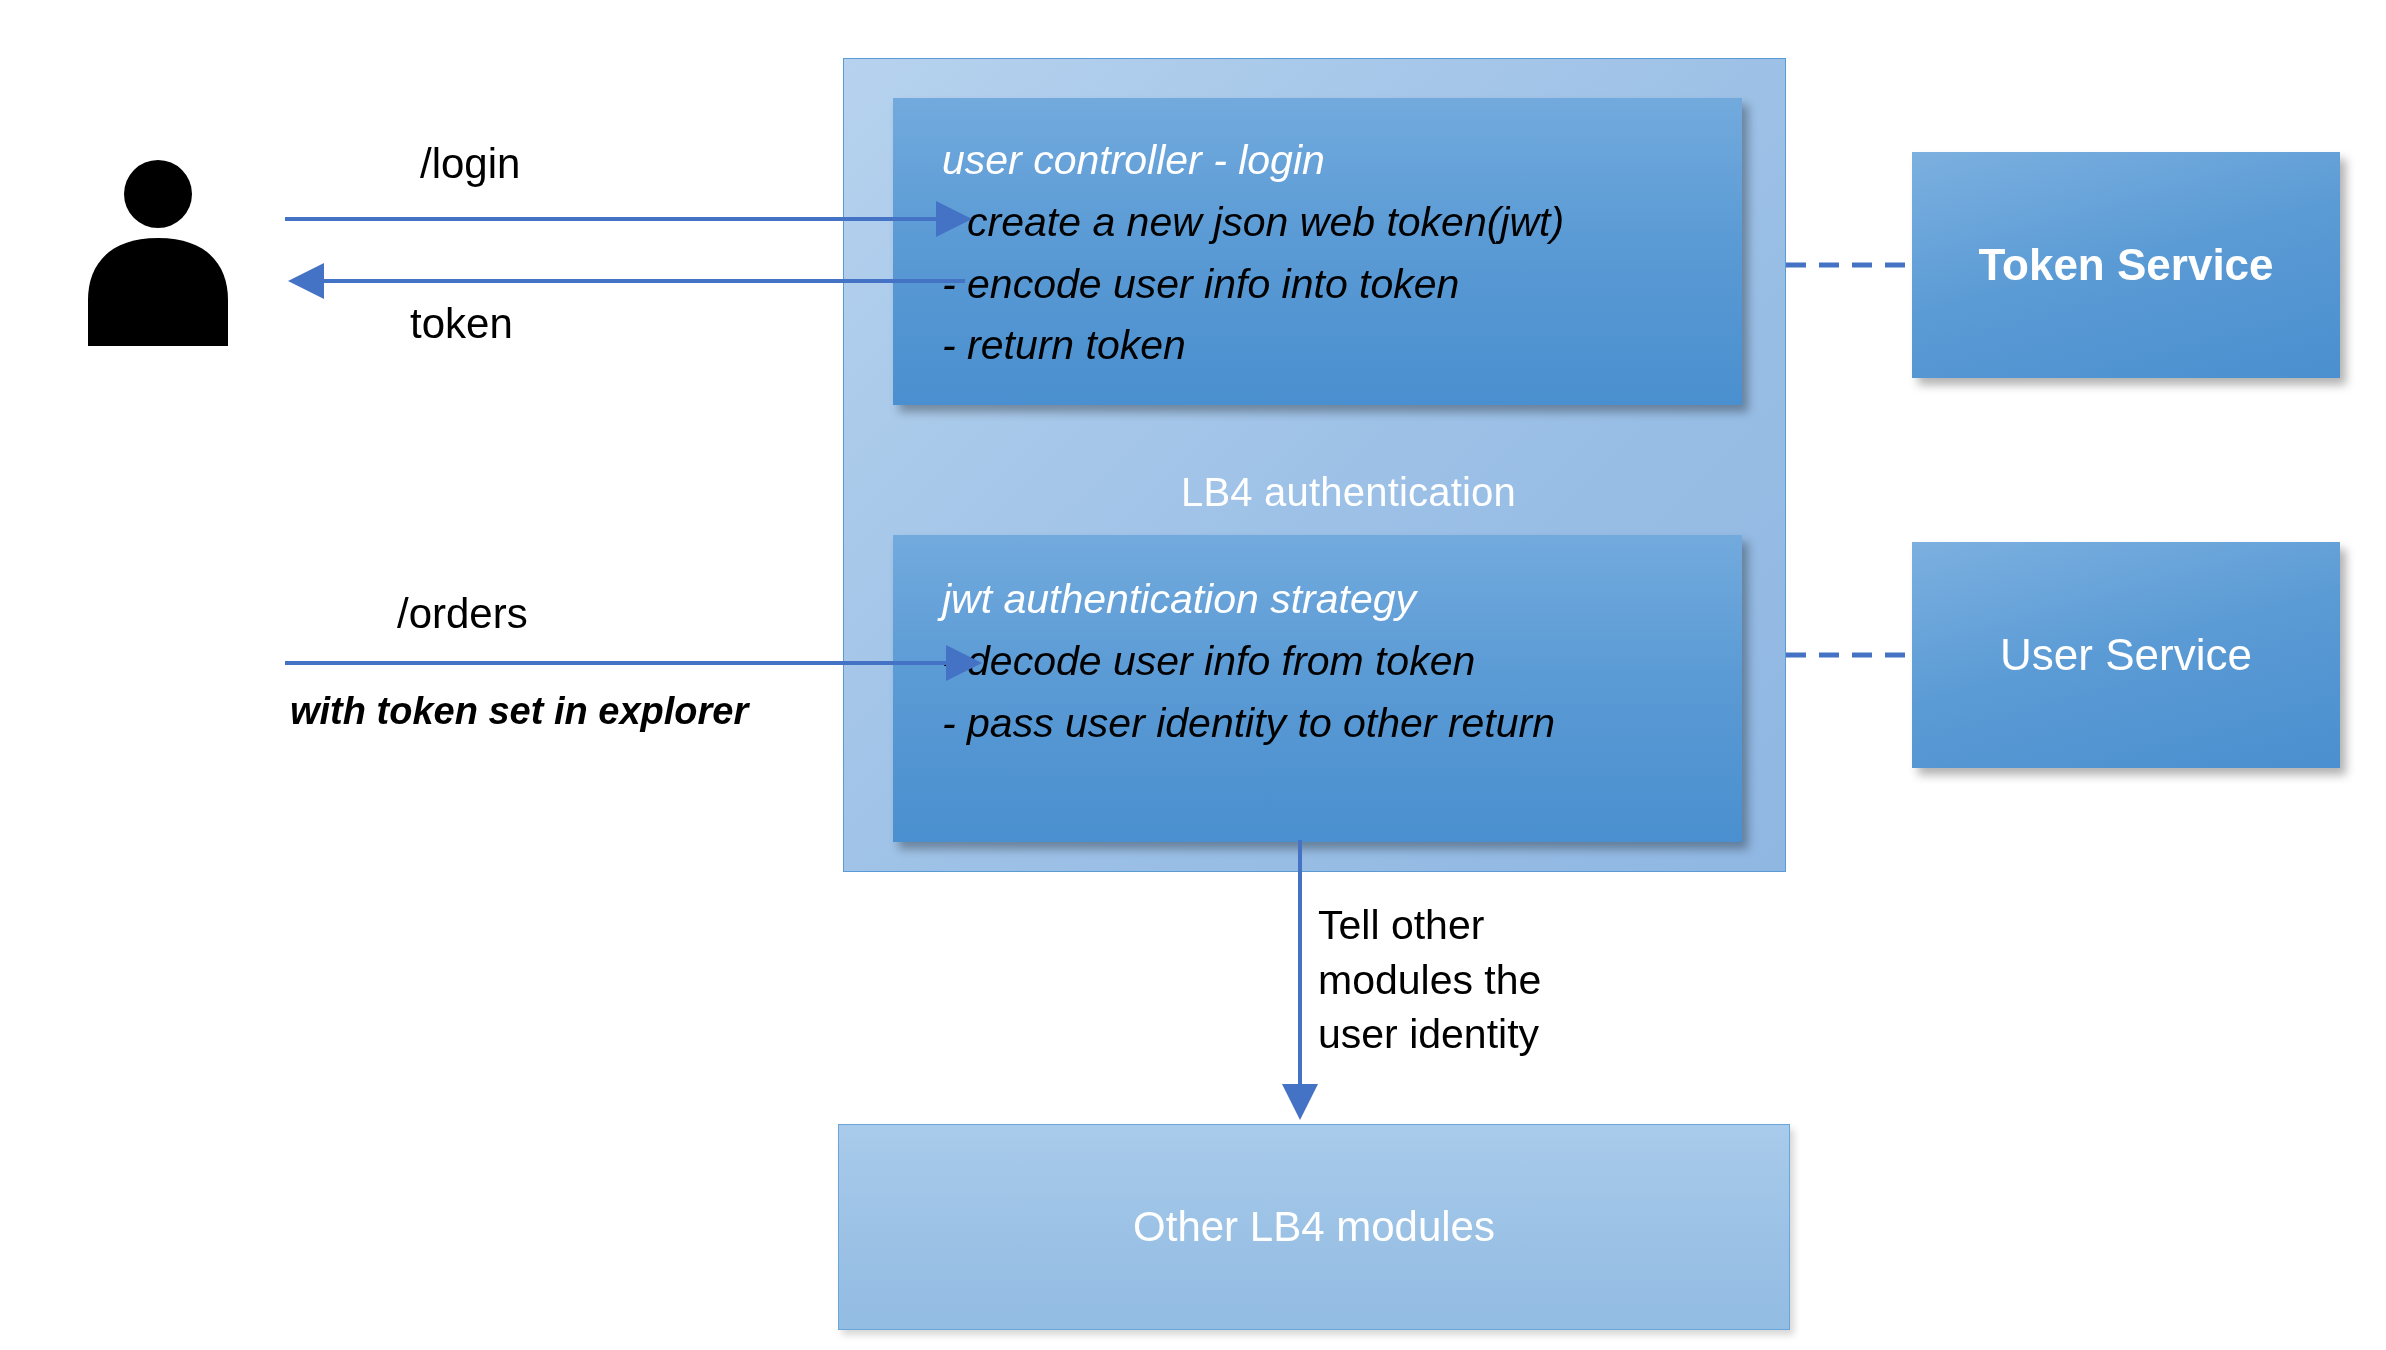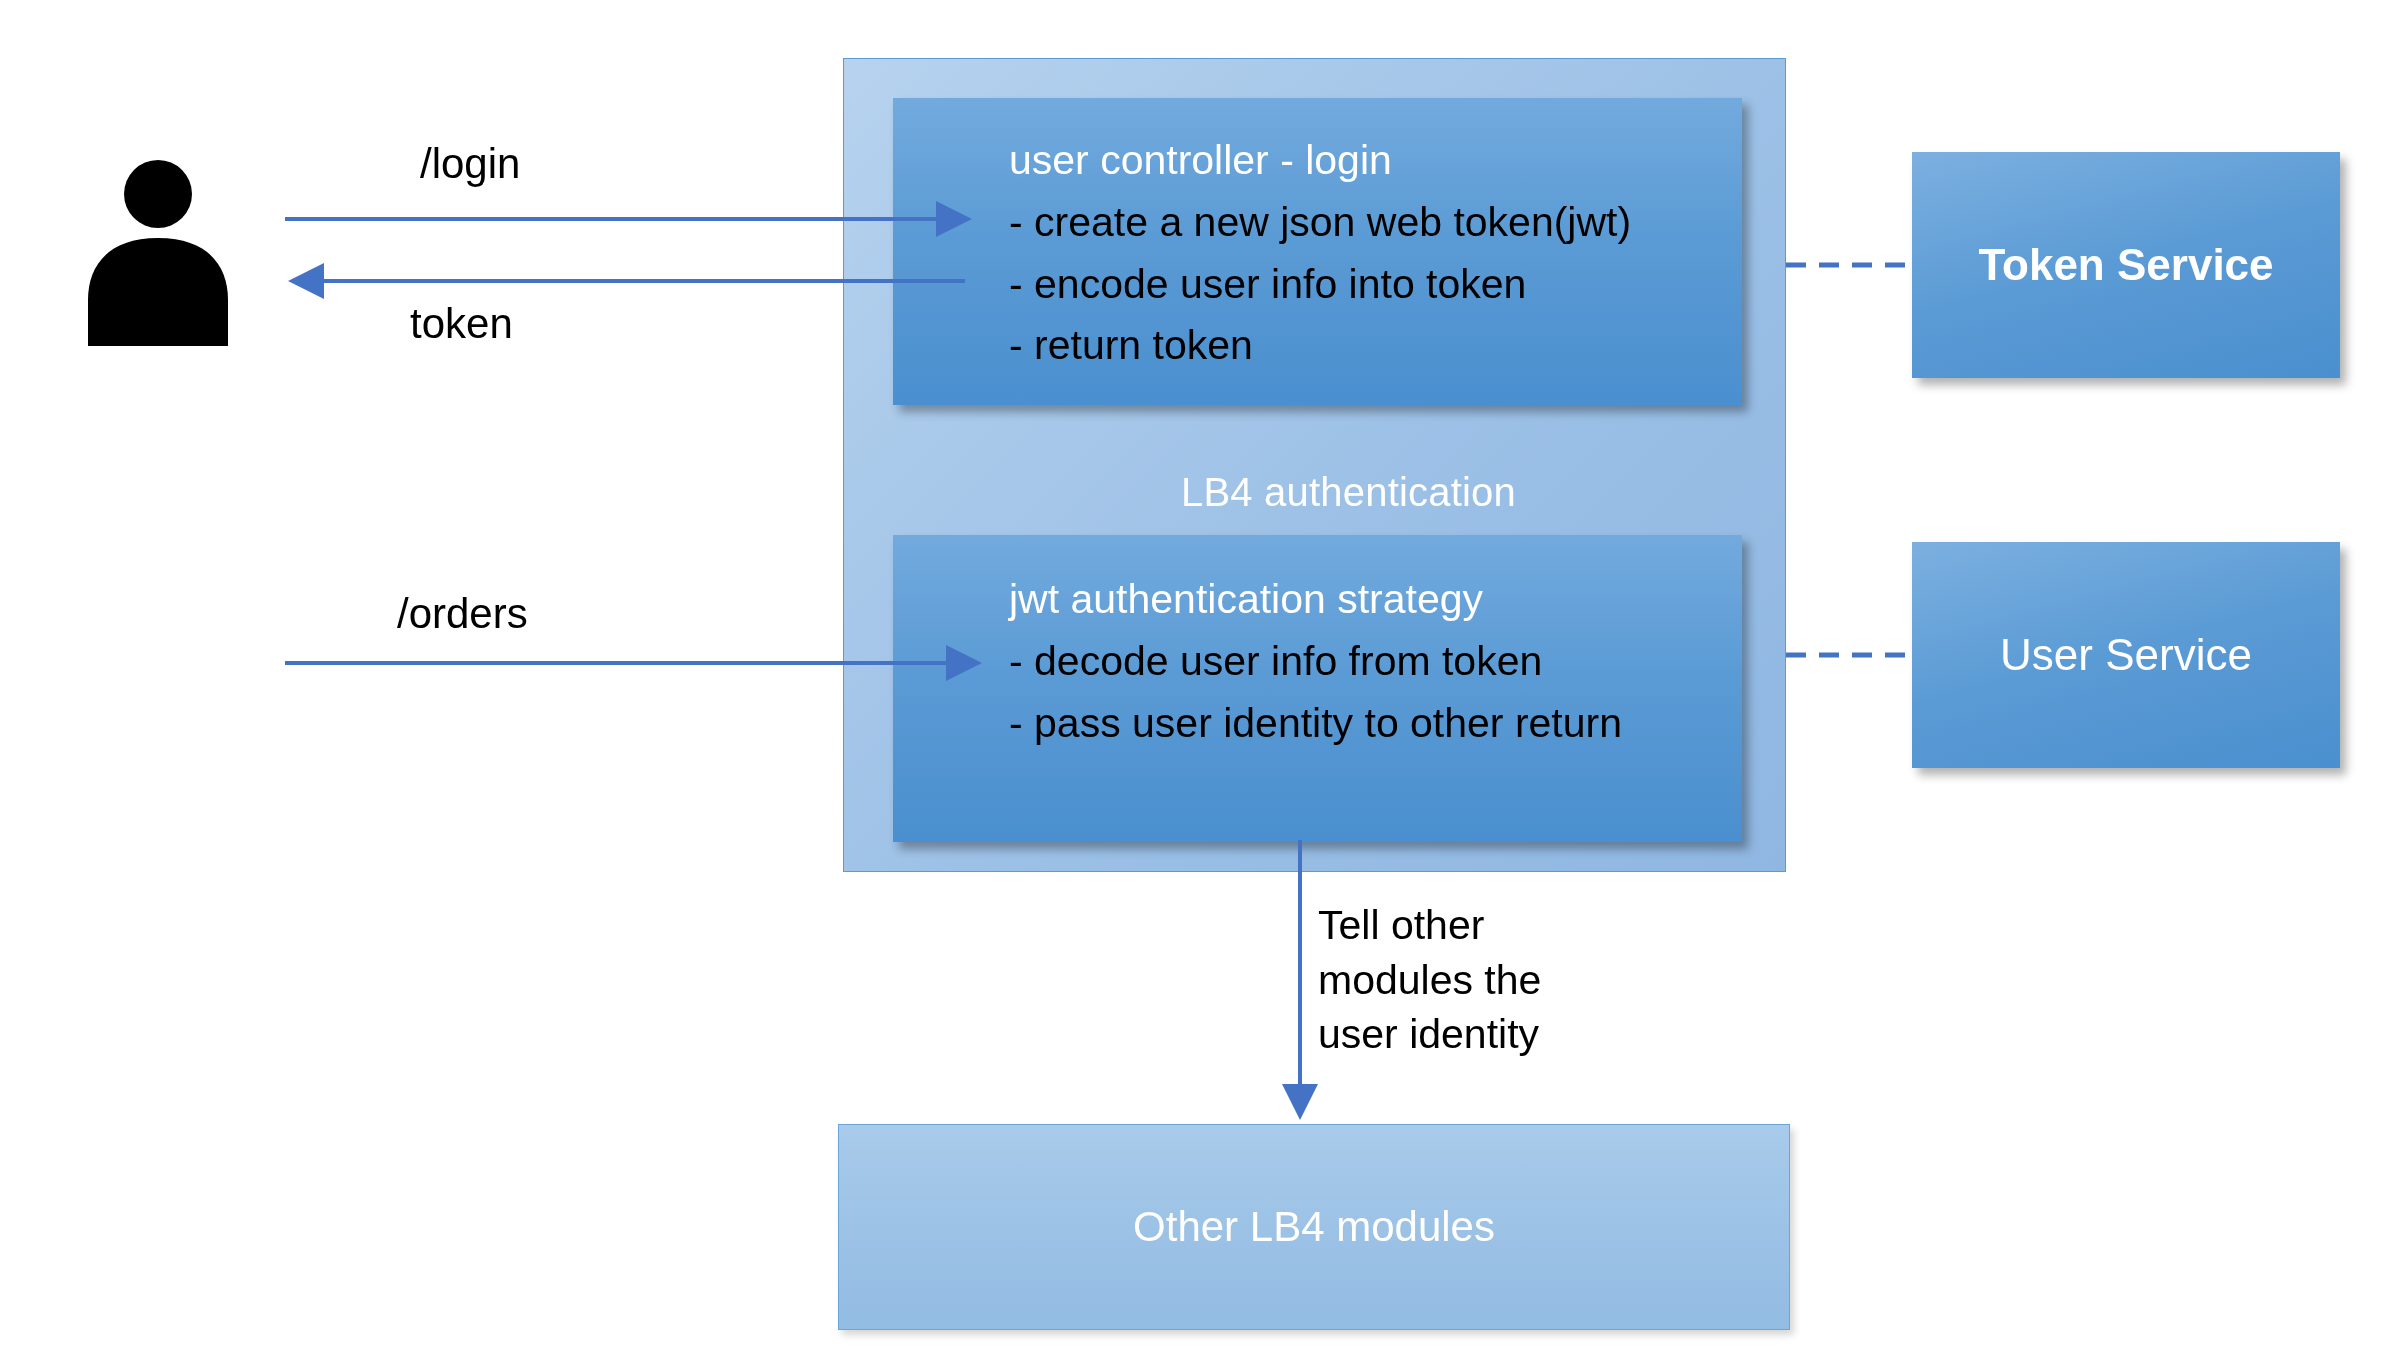--- a/index.html
+++ b/index.html
@@ -19,21 +19,22 @@
     left:877px;top:470px;width:943px;
     text-align:center;color:#ffffff;font-size:40px;
     letter-spacing:.2px;
   }
 
   
   .module-box{
     background:linear-gradient(180deg,#72aadd 0%,#5b9bd5 45%,#4a8fcf 100%);
     box-shadow:6px 7px 9px rgba(0,0,0,.32);
     box-sizing:border-box;
-    padding-left:116px;
+    padding-left:49px;
+    font-style:italic;
   }
   .module-title{
     color:#ffffff;font-size:41px;line-height:1.02;
     white-space:nowrap;
   }
   .module-line{
     color:#000000;font-size:41px;line-height:1.02;
     white-space:nowrap;
   }
   #module-user-controller{left:893px;top:98px;width:849px;height:307px;}
@@ -117,20 +118,21 @@
 
   <svg class="abs" id="user-actor" viewBox="0 0 170 200">
     <circle cx="80" cy="44" r="34" fill="#000000"></circle>
     <path d="M80 88 C 28 88 10 118 10 150 L10 196 L150 196 L150 150 C150 118 132 88 80 88 Z" fill="#000000"></path>
   </svg>
   <div class="abs" id="user-actor-label">User</div>
 
   <div class="abs flow-label" id="label-login">/login</div>
   <div class="abs flow-label" id="label-token">token</div>
   <div class="abs flow-label" id="label-orders">/orders</div>
+  <div class="abs flow-label-italic" id="label-with-token">with token set in explorer</div>
 
   <div class="abs" id="label-tell-modules">
     <div>Tell other</div>
     <div>modules the</div>
     <div>user identity</div>
   </div>
 
   <svg class="abs" id="connectors" viewBox="0 0 2386 1350">
     <defs>
       <marker id="arrow-r" markerWidth="9" markerHeight="9" refX="8" refY="4.5" orient="auto" markerUnits="strokeWidth">

